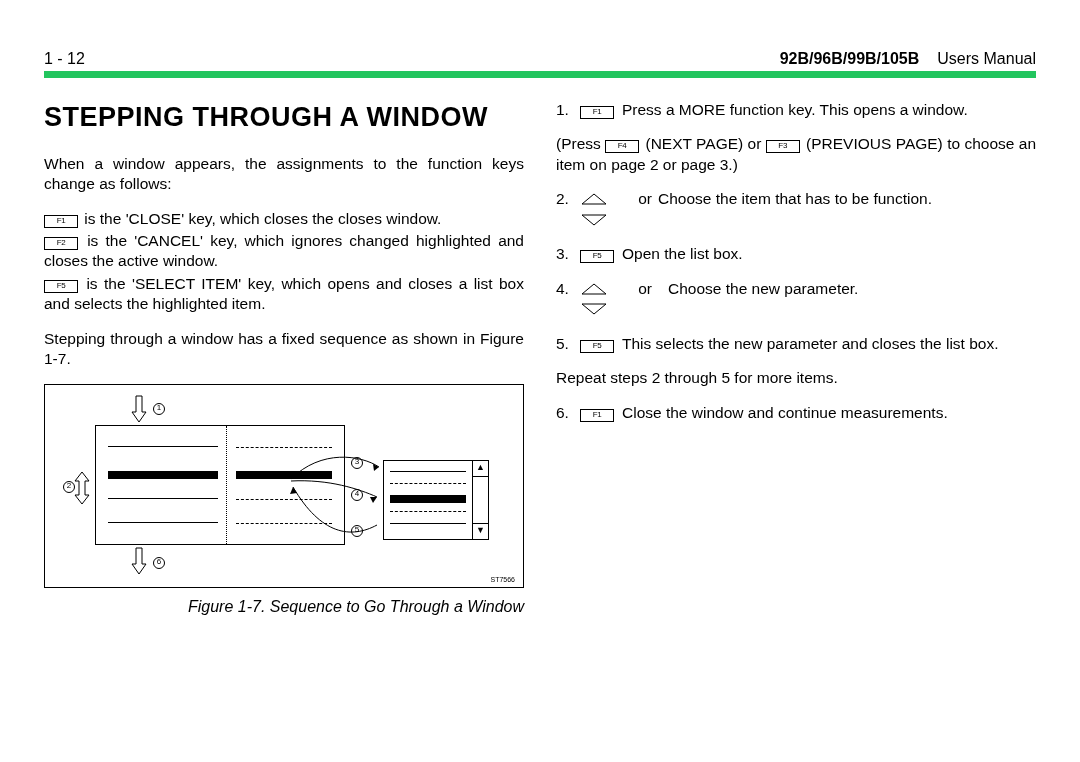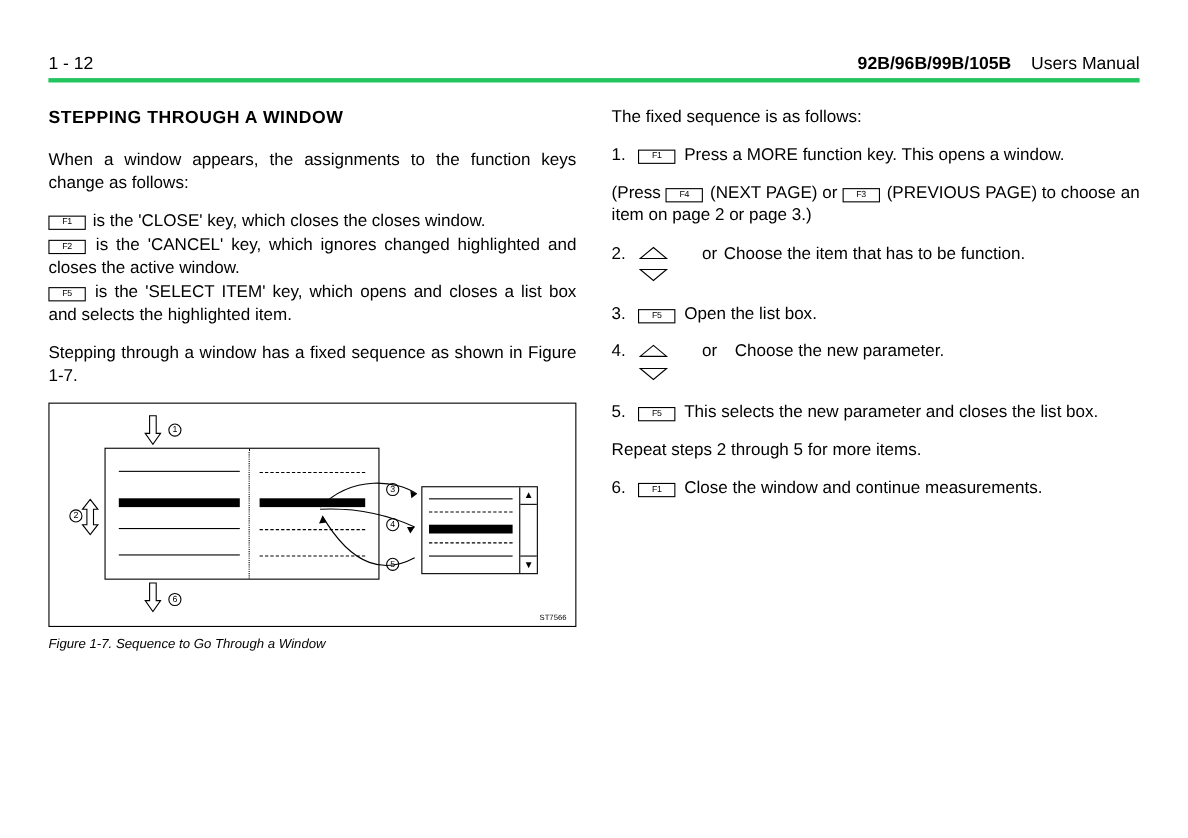--- a/index.html
+++ b/index.html
@@ -11,57 +11,57 @@
     height: 762px;
     overflow: hidden;
   }
   .page {
     padding: 50px 44px 40px 44px;
   }
   .header-row {
     display: flex;
     justify-content: space-between;
     font-size: 16px;
-    border-bottom: 4px solid #22c55e;
+    border-bottom: 7px solid #22c55e;
     padding-bottom: 3px;
     margin-bottom: 22px;
   }
   .header-right .model { font-weight: bold; margin-right: 18px; }
   .columns {
     display: flex;
     gap: 32px;
   }
   .col {
     width: 50%;
     font-size: 15.5px;
     line-height: 1.32;
   }
   .sect-title {
     font-weight: bold;
-    font-size: 16px;
+    font-size: 27px;
     letter-spacing: 0.5px;
     margin-bottom: 18px;
   }
   .para { margin-bottom: 14px; text-align: justify; }
   .keycap {
     display: inline-block;
     border: 1px solid #000;
     font-size: 8px;
     line-height: 1;
     padding: 1px 2px 2px 2px;
     vertical-align: 1px;
     width: 34px;
     text-align: center;
     letter-spacing: -0.3px;
     margin-right: 2px;
   }
   .fig-caption {
     font-style: italic;
-    text-align: left;
-    font-size: 12px;
+    text-align: right;
+    font-size: 16px;
     margin-top: 8px;
   }
   .figure-box {
     border: 1.5px solid #000;
     padding: 14px 18px 4px 10px;
     margin-top: 6px;
     position: relative;
     height: 204px;
   }
   .fig-label {
@@ -218,21 +218,20 @@
           <path d="M12 48 l-3 7 l7 -1 z" fill="#000"></path>
         </svg>
 
         <span class="fig-label">ST7566</span>
       </div>
 
       <div class="fig-caption">Figure 1-7.   Sequence to Go Through a Window</div>
     </div>
 
     <div class="col">
-      <div class="para">The fixed sequence is as follows:</div>
 
       <div class="step-row">
         <span class="step-num">1.</span>
         <span class="step-key"><span class="keycap">F1</span></span>
         <span class="step-txt" style="text-align:justify;">Press a MORE function key. This opens a window.</span>
       </div>
 
       <div class="para">
         <span>(Press </span><span class="keycap">F4</span><span> (NEXT PAGE) or </span><span class="keycap">F3</span><span> (PREVIOUS PAGE) to choose an item on page 2 or page 3.)</span>
       </div>

